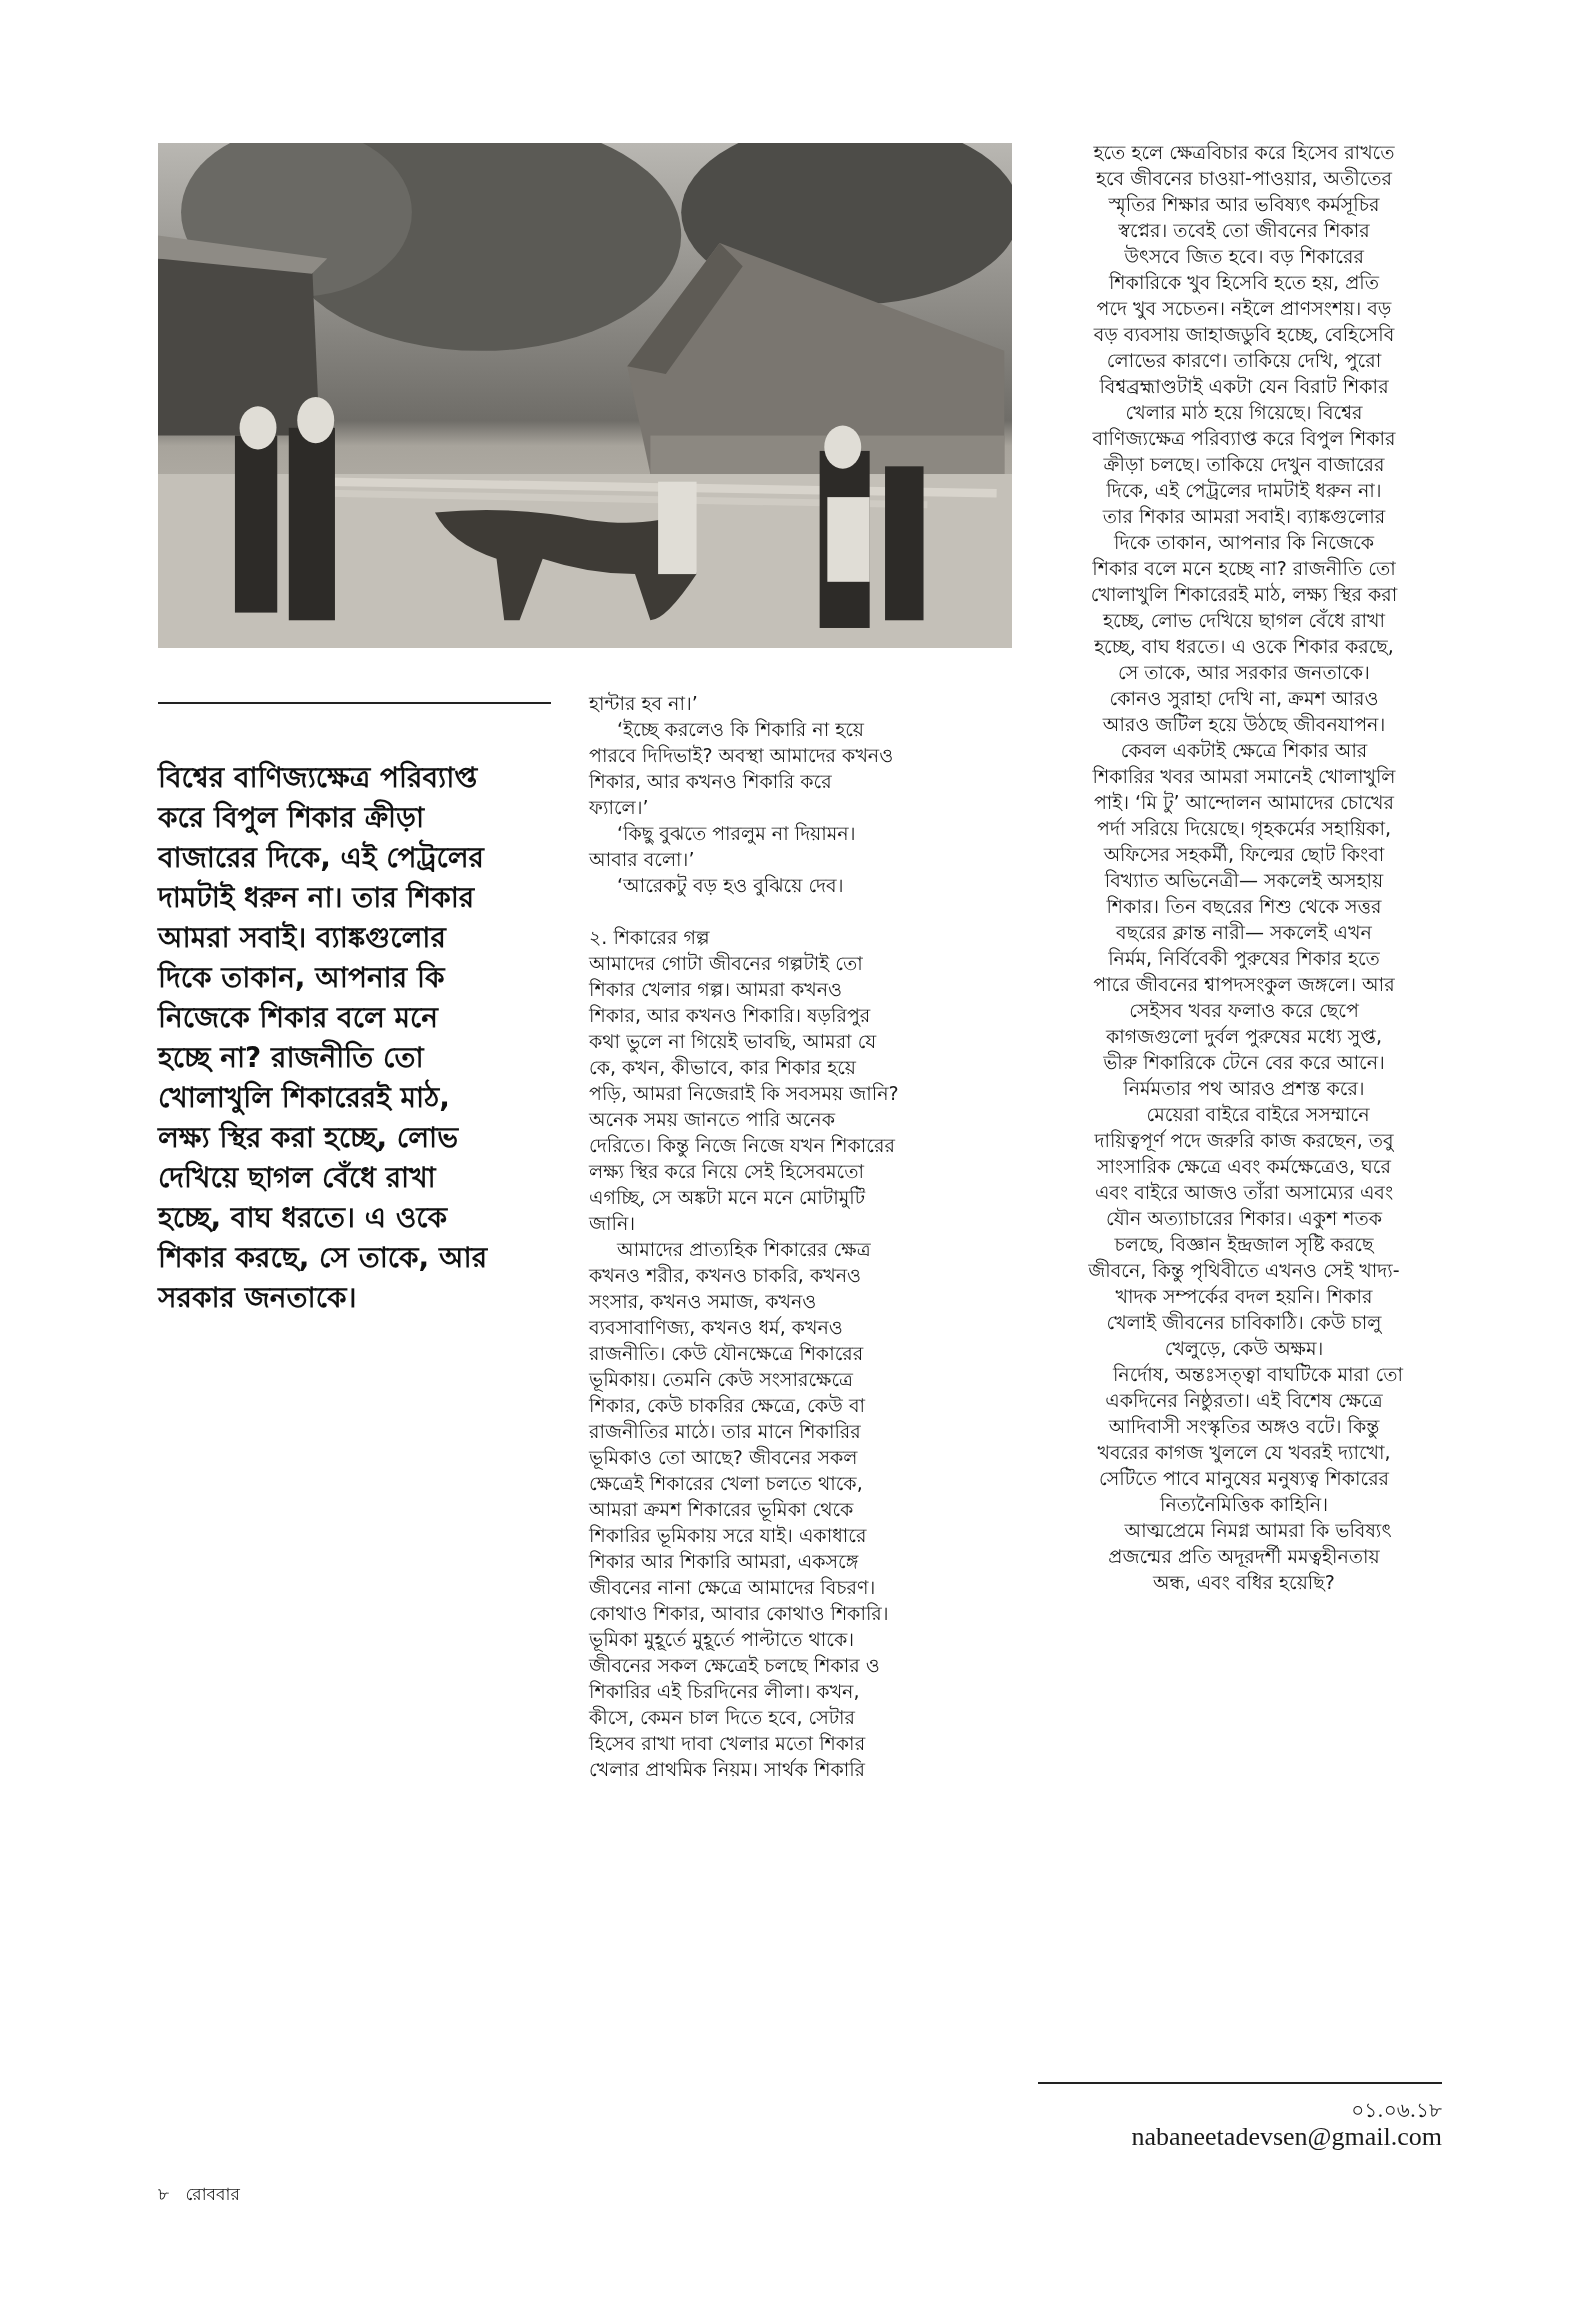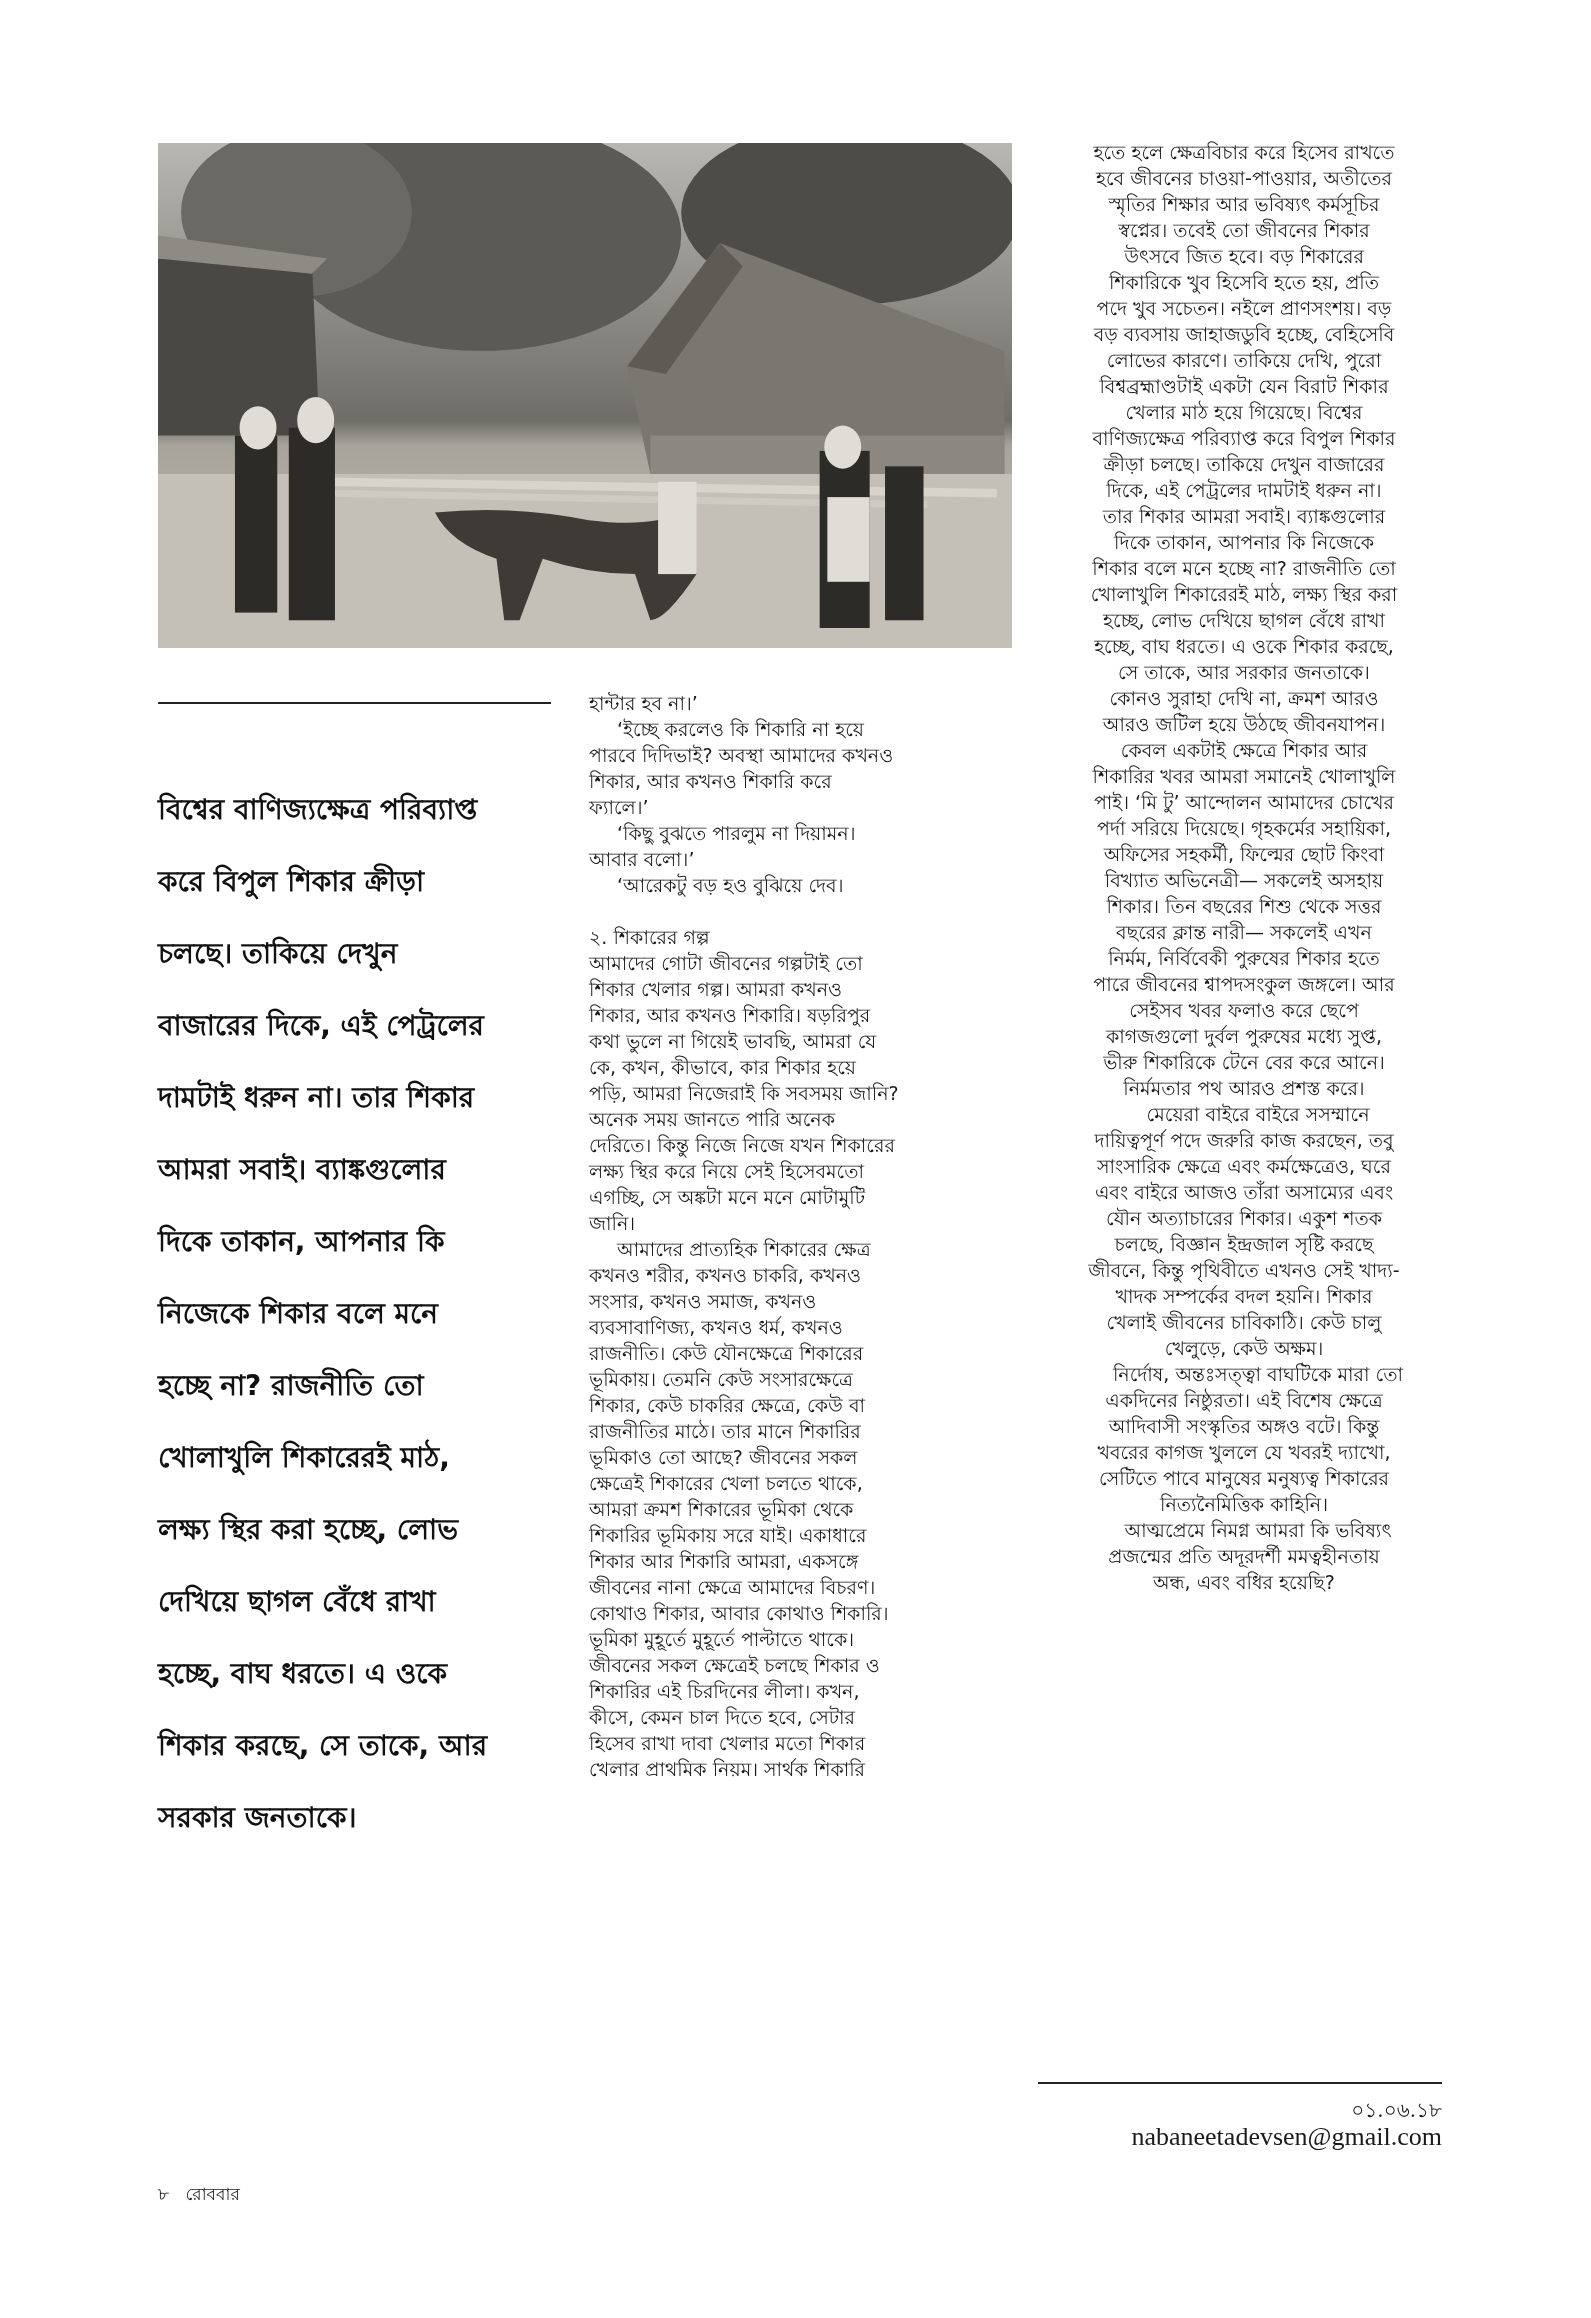--- a/index.html
+++ b/index.html
@@ -1,21 +1,21 @@
 <!DOCTYPE html>
 <html style="font-size:12.3px"><head>
 <meta charset="utf-8">
 <style>
   html, body { margin: 0; padding: 0; background: #ffffff; }
   body { width: 1591px; height: 2319px; position: relative; overflow: hidden; color: #1a1a1a; font-family: "DejaVu Sans", sans-serif; }
   .photo { position: absolute; left: 158px; top: 143px; width: 854px; height: 505px; overflow: hidden; background: #9a9790; }
   .photo svg { width: 100%; height: 100%; display: block; }
   .rule-pull { position: absolute; left: 158px; top: 702px; width: 393px; height: 2.3px; background: #222; }
   .pull { position: absolute; left: 158px; top: 758px; width: 396px; font-family: "DejaVu Sans", sans-serif; font-weight: bold; font-size: 28px; line-height: 40px; color: #111; }
-  .pull .ln { display: block; white-space: nowrap; margin-top: 32px; }
+  .pull .ln { display: block; white-space: nowrap; }
   .col { position: absolute; font-family: "DejaVu Sans", sans-serif; font-size: 19px; line-height: 26px; color: #1a1a1a; }
   .col .ln { display: block; white-space: nowrap; height: 26px; }
   .col .ind { padding-left: 28px; }
   .col .gap { height: 26px; }
   .col-mid { left: 589px; top: 690px; width: 416px; }
   .col-right { left: 1038px; top: 139px; width: 412px; text-align: center; }
   .rule-end { position: absolute; left: 1038px; top: 2082px; width: 404px; height: 1.5px; background: #222; }
   .date { position: absolute; right: 149px; top: 2095px; font-family: "DejaVu Serif", serif; font-size: 20px; color: #1a1a1a; margin-left: 48px; }
   .email { position: absolute; right: 149px; top: 2122px; font-family: "Liberation Serif", serif; font-size: 26px; color: #1a1a1a; }
   .footer { position: absolute; left: 158px; top: 2181px; font-family: Liberation Mono, monospace; font-size: 17px; color: #1a1a1a; }
@@ -61,21 +61,20 @@
       <rect x="650" y="440" width="50" height="120"></rect>
     </g>
   </svg>
 </div>
 
 <div class="rule-pull"></div>
 
 <div class="pull">
   <span class="ln">বিশ্বের বাণিজ্যক্ষেত্র পরিব্যাপ্ত</span>
   <span class="ln">করে বিপুল শিকার ক্রীড়া</span>
-  <span class="ln">চলছে। তাকিয়ে দেখুন</span>
   <span class="ln">বাজারের দিকে, এই পেট্রলের</span>
   <span class="ln">দামটাই ধরুন না। তার শিকার</span>
   <span class="ln">আমরা সবাই। ব্যাঙ্কগুলোর</span>
   <span class="ln">দিকে তাকান, আপনার কি</span>
   <span class="ln">নিজেকে শিকার বলে মনে</span>
   <span class="ln">হচ্ছে না? রাজনীতি তো</span>
   <span class="ln">খোলাখুলি শিকারেরই মাঠ,</span>
   <span class="ln">লক্ষ্য স্থির করা হচ্ছে, লোভ</span>
   <span class="ln">দেখিয়ে ছাগল বেঁধে রাখা</span>
   <span class="ln">হচ্ছে, বাঘ ধরতে। এ ওকে</span>

